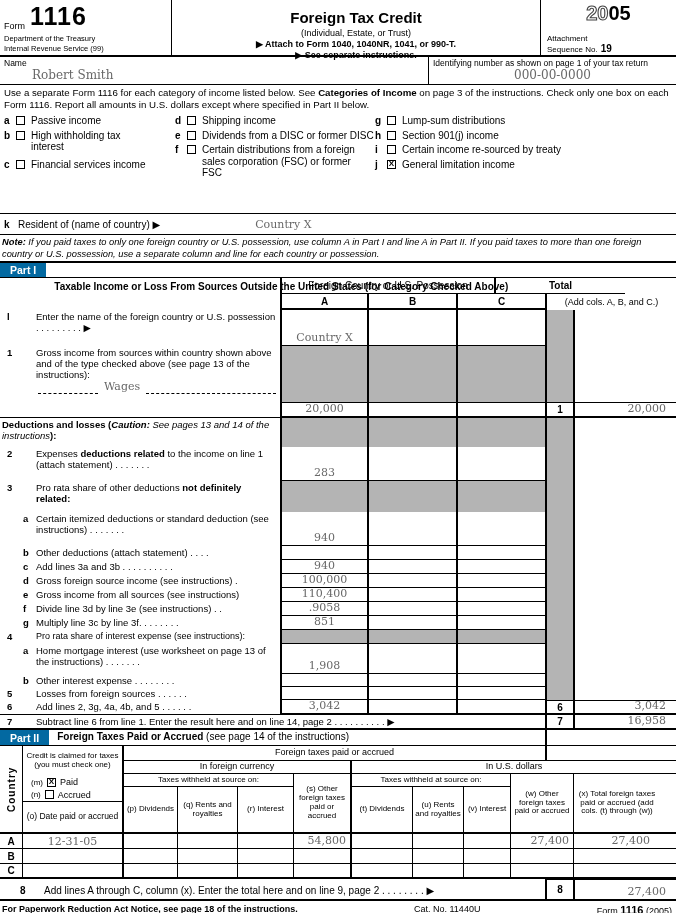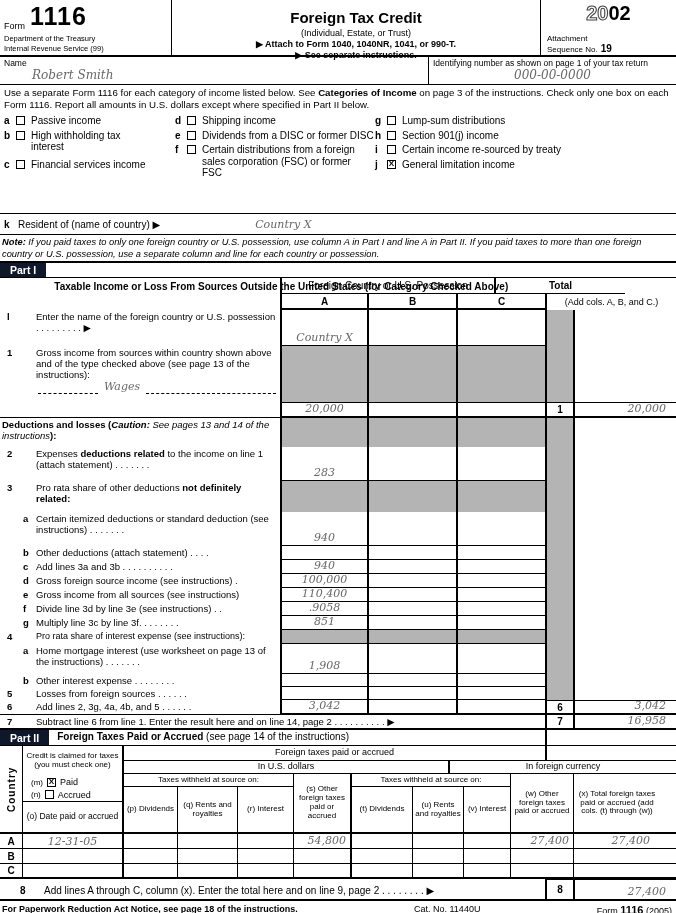--- a/index.html
+++ b/index.html
@@ -5,21 +5,21 @@
 *{box-sizing:border-box;margin:0;padding:0}
 body{background:#888;margin:0}
 .page{width:676px;height:913px;background:#fff;position:relative;font-family:"Liberation Sans",sans-serif;font-size:10px;color:#000;overflow:hidden}
 .fx{display:flex}.col{display:flex;flex-direction:column}
 .ac{align-items:center}.ae{align-items:flex-end}
 .b{font-weight:bold}.i{font-style:italic}.ctr{text-align:center}
 .bt1{border-top:1px solid #000}.bt2{border-top:2px solid #000}
 .bb1{border-bottom:1px solid #000}.bb2{border-bottom:2px solid #000}
 .bl1{border-left:1px solid #000}.bl2{border-left:2px solid #000}
 .gray{background:#b4b4b4}
-.hw{font-family:"DejaVu Serif",serif;font-style:italic;color:#686868;font-size:11px}
+.hw{font-family:"DejaVu Serif",serif;color:#686868;font-size:11px}
 .cbx{width:9px;height:9px;border:1px solid #000;display:inline-flex;align-items:center;justify-content:center;font-size:8px;font-weight:bold;flex:none;line-height:1}
 .sm{font-size:8px}.s9{font-size:9px}.s85{font-size:8.5px}
 
 .hdr{height:57px;border-bottom:2px solid #000;display:flex}
 .h-left{width:172px;border-right:1px solid #000;padding:2px 4px;display:flex;flex-direction:column;justify-content:space-between}
 .h-mid{flex:1;text-align:center;padding-top:9px;line-height:1.25}
 .h-right{width:136px;border-left:1px solid #000;padding:2px 6px}
 .formno{font-size:25px;font-weight:bold;letter-spacing:1px}
 .yr{font-size:20px;font-weight:bold;text-align:center;line-height:1.1}
 .yr .outl{color:#fff;-webkit-text-stroke:1.1px #444}
@@ -35,21 +35,21 @@
 .d{width:280px;display:flex;padding-top:1px;line-height:1.18;font-size:9.5px}
 .dw{width:545px;display:flex;padding-top:1px;font-size:9.5px}
 .gn{flex:none;width:36px;padding-left:7px;font-weight:bold}
 .gl{flex:none;width:36px;padding-left:23px;font-weight:bold}
 .d .tx,.dw .tx{flex:1;padding-right:3px}
 .ca{width:87px}.cb{width:89px}.cc{width:89px}.cn{width:28px}.ct{width:103px}.cm{width:131px}
 .vcell{display:flex;align-items:flex-end;justify-content:center;padding-bottom:1px}
 .tcell{display:flex;align-items:flex-end;justify-content:flex-end;padding:0 10px 1px 0}
 .ncell{display:flex;align-items:center;justify-content:center;font-weight:bold}
 .pbar{display:flex;border-top:2px solid #000;border-bottom:1px solid #000;height:17px}
-.badge{background:#0f172a;color:#fff;font-weight:bold;font-size:10.5px;display:flex;align-items:center;justify-content:center;padding:0 10px;flex:none}
+.badge{background:#0369a1;color:#fff;font-weight:bold;font-size:10.5px;display:flex;align-items:center;justify-content:center;padding:0 10px;flex:none}
 .ptitle{font-weight:bold;font-size:10px;padding:18px 0 0 8px}
 .dash{border-bottom:1px dashed #000;height:10px}
 
 .k0{width:22px}.k1{width:100px}.kp{width:55px}.kq{width:60px}.kr{width:56px}.ks{width:57px}
 .kt{width:62px}.ku{width:51px}.kv{width:47px}.kw{width:63px}.kx{width:87px}
 .p2h{font-size:8px;line-height:1.1;text-align:center;display:flex;align-items:center;justify-content:center;padding:1px}
 .vert{writing-mode:vertical-rl;transform:rotate(180deg);font-weight:bold;font-size:10px;letter-spacing:1px;display:flex;align-items:center;justify-content:center}
 .p2row{display:flex;height:15px}
 .p2c{display:flex;align-items:flex-end;justify-content:flex-end;padding:0 4px 1px 0}
 .ftr{display:flex;justify-content:space-between;padding:3px 4px 0 2px;font-size:9px}
@@ -70,21 +70,21 @@
         <div>Internal Revenue Service   (99)</div>
       </div>
     </div>
     <div class="h-mid">
       <div class="b" style="font-size:15px">Foreign Tax Credit</div>
       <div class="s9">(Individual, Estate, or Trust)</div>
       <div class="b s9">▶ Attach to Form 1040, 1040NR, 1041, or 990-T.</div>
       <div class="b s9">▶ See separate instructions.</div>
     </div>
     <div class="h-right">
-      <div class="yr"><span class="outl">20</span><span>02</span></div>
+      <div class="yr"><span class="outl">20</span><span>05</span></div>
       <div class="sm" style="margin-top:10px">Attachment</div>
       <div class="fx ae">
         <span class="sm">Sequence No.</span>
         <span class="b" style="font-size:10px;margin-left:3px">19</span>
       </div>
     </div>
   </div>
 
   <div class="namerow">
     <div style="flex:1;padding:1px 4px">
@@ -471,22 +471,22 @@
           <div class="p2h" style="flex:1;font-size:8.5px">(o) Date paid or accrued</div>
         </div>
       </div>
 
       <div class="col" style="flex:1">
         <div class="fx" style="height:15px">
           <div class="bl2 bb1 p2h" style="width:423px;font-size:9px">Foreign taxes paid or accrued</div>
           <div class="cm bl2 bb1"></div>
         </div>
         <div class="fx" style="height:13px">
+          <div class="bl2 bb1 p2h" style="width:228px;font-size:9px">In foreign currency</div>
           <div class="bl2 bb1 p2h" style="width:326px;font-size:9px">In U.S. dollars</div>
-          <div class="bl2 bb1 p2h" style="width:228px;font-size:9px">In foreign currency</div>
         </div>
         <div class="fx" style="height:58px">
           <div class="col" style="width:171px">
             <div class="bl2 bb1 p2h" style="height:13px">Taxes withheld at source on:</div>
             <div class="fx" style="flex:1">
               <div class="kp bl2 p2h">(p) Dividends</div>
               <div class="kq bl1 p2h">(q) Rents and royalties</div>
               <div class="kr bl1 p2h">(r) Interest</div>
             </div>
           </div>

